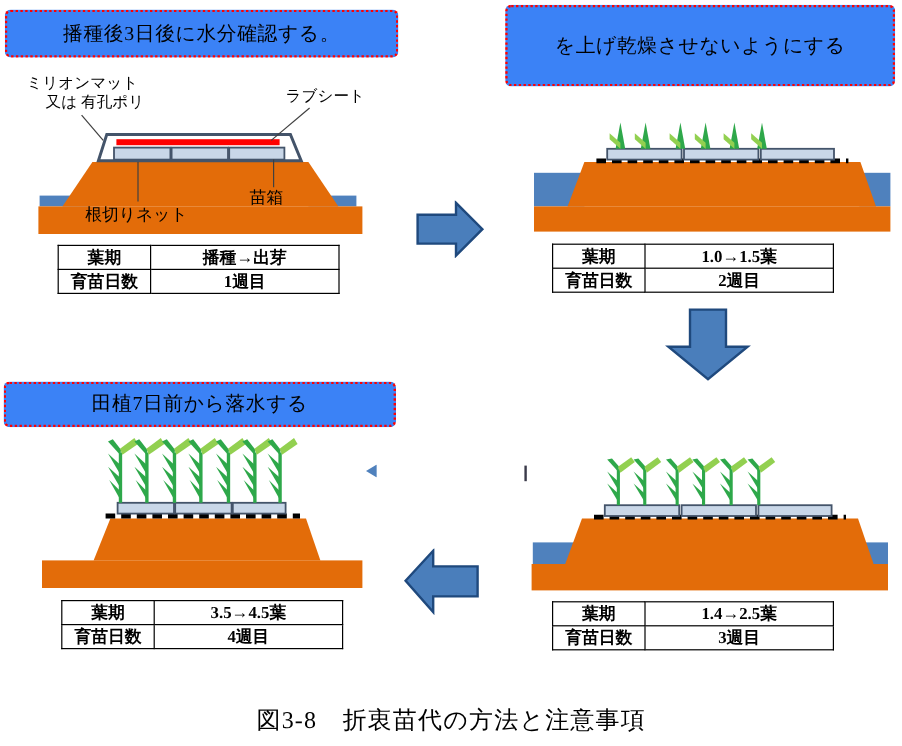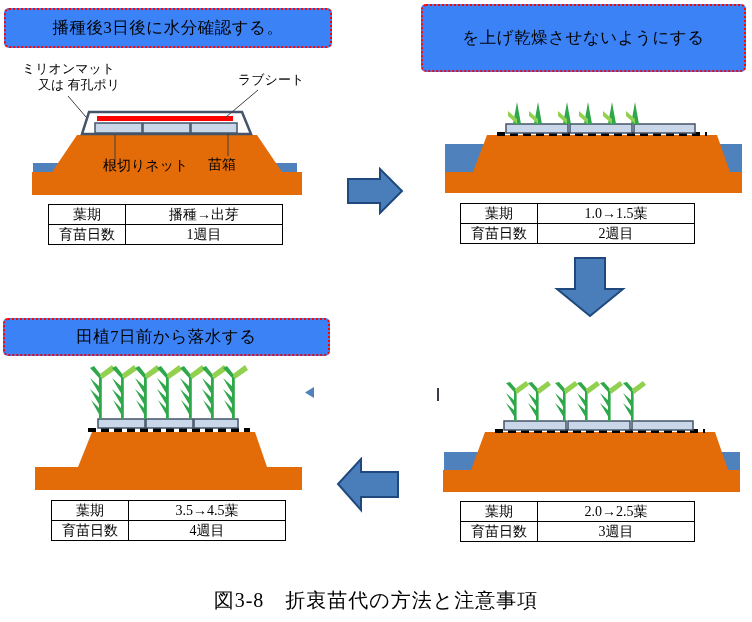--- a/index.html
+++ b/index.html
@@ -29,21 +29,21 @@
     display:flex;flex-direction:column;justify-content:center;align-items:center;
     font-size:16.5px;line-height:1.55;letter-spacing:0.5px;
     text-align:center;background:#3b82f6;
   }
   .diag-label{position:absolute;font-size:13px;white-space:nowrap;z-index:3;}
   .diag-label.big{font-size:14px;}
   .stage-table{
     position:absolute;border-collapse:collapse;table-layout:fixed;
     font-size:14px;text-align:center;background:#fff;z-index:2;
   }
-  .stage-table td{border:1.5px solid #000;height:20px;padding:0 2px;white-space:nowrap;}
+  .stage-table td{border:1.5px solid #000;height:20px;padding:0 2px;white-space:nowrap;font-weight:bold;}
   .stage-table td.lbl{width:77px;}
   .stage-table td.val{width:157px;}
   svg{display:block;}
   .soil{fill:var(--soil-orange);}
   .water{fill:var(--water-blue);}
   .tray{fill:var(--tray-fill);stroke:var(--tray-border);stroke-width:1.5;}
   .sheet{fill:var(--sheet-red);}
   .cover{fill:#ffffff;stroke:var(--cover-outline);stroke-width:2.5;}
   .net{stroke:var(--net-black);fill:none;}
   .leader{stroke:var(--leader-gray);stroke-width:1;fill:none;}
@@ -58,21 +58,21 @@
 
 <div class="stage">
 
   <div class="note-box" style="left:4px;top:8px;width:328px;height:40px;">
     <div>播種後3日後に水分確認する。</div>
   </div>
 
   <span class="diag-label" style="left:22px;top:60px;text-align:right;">ミリオンマット</span>
   <span class="diag-label" style="left:38px;top:76px;font-family:Liberation Serif, serif;">又は 有孔ポリ</span>
   <span class="diag-label" style="left:238px;top:71px;">ラブシート</span>
-  <span class="diag-label big" style="left:71px;top:157px;margin-left:32px;">根切りネット</span>
+  <span class="diag-label big" style="left:71px;top:170px;">根切りネット</span>
   <span class="diag-label big" style="left:208px;top:156px;">苗箱</span>
 
   <svg class="abs" style="left:25px;top:84px;" width="310" height="112" viewBox="0 0 310 112">
     <rect class="water" x="8" y="79" width="44" height="9"></rect>
     <rect class="water" x="232" y="79" width="40" height="9"></rect>
     <rect class="soil" x="7" y="88" width="270" height="23"></rect>
     <polygon class="soil" points="52,51 232,51 257,88 27,88"></polygon>
     <line class="net" x1="58" y1="49" x2="222" y2="49" stroke-width="3" stroke-dasharray="7 4"></line>
     <polygon class="cover" points="64,28 217,28 226,50 57,50"></polygon>
     <rect class="sheet" x="72" y="32" width="136" height="5"></rect>
@@ -182,21 +182,21 @@
         <use href="#p3" x="158" y="11"></use>
       <use href="#p3" x="181" y="11"></use>
         <use href="#p3" x="204" y="11"></use>
     </g>
   </svg>
 
   <table class="stage-table" style="left:460px;top:501px;">
     <tbody>
         <tr>
       <td class="lbl">葉期</td>
-      <td class="val">2.0→2.5葉</td>
+      <td class="val">1.4→2.5葉</td>
     </tr>
     <tr>
       <td class="lbl">育苗日数</td>
       <td class="val">3週目</td>
     </tr>
   </tbody>
     </table>
 
   <svg class="abs" style="left:336px;top:457px;" width="64" height="56" viewBox="0 0 64 56">
     <polygon class="arrow" points="62,15 25,15 25,2 2,27 25,53 25,40 62,40"></polygon>

